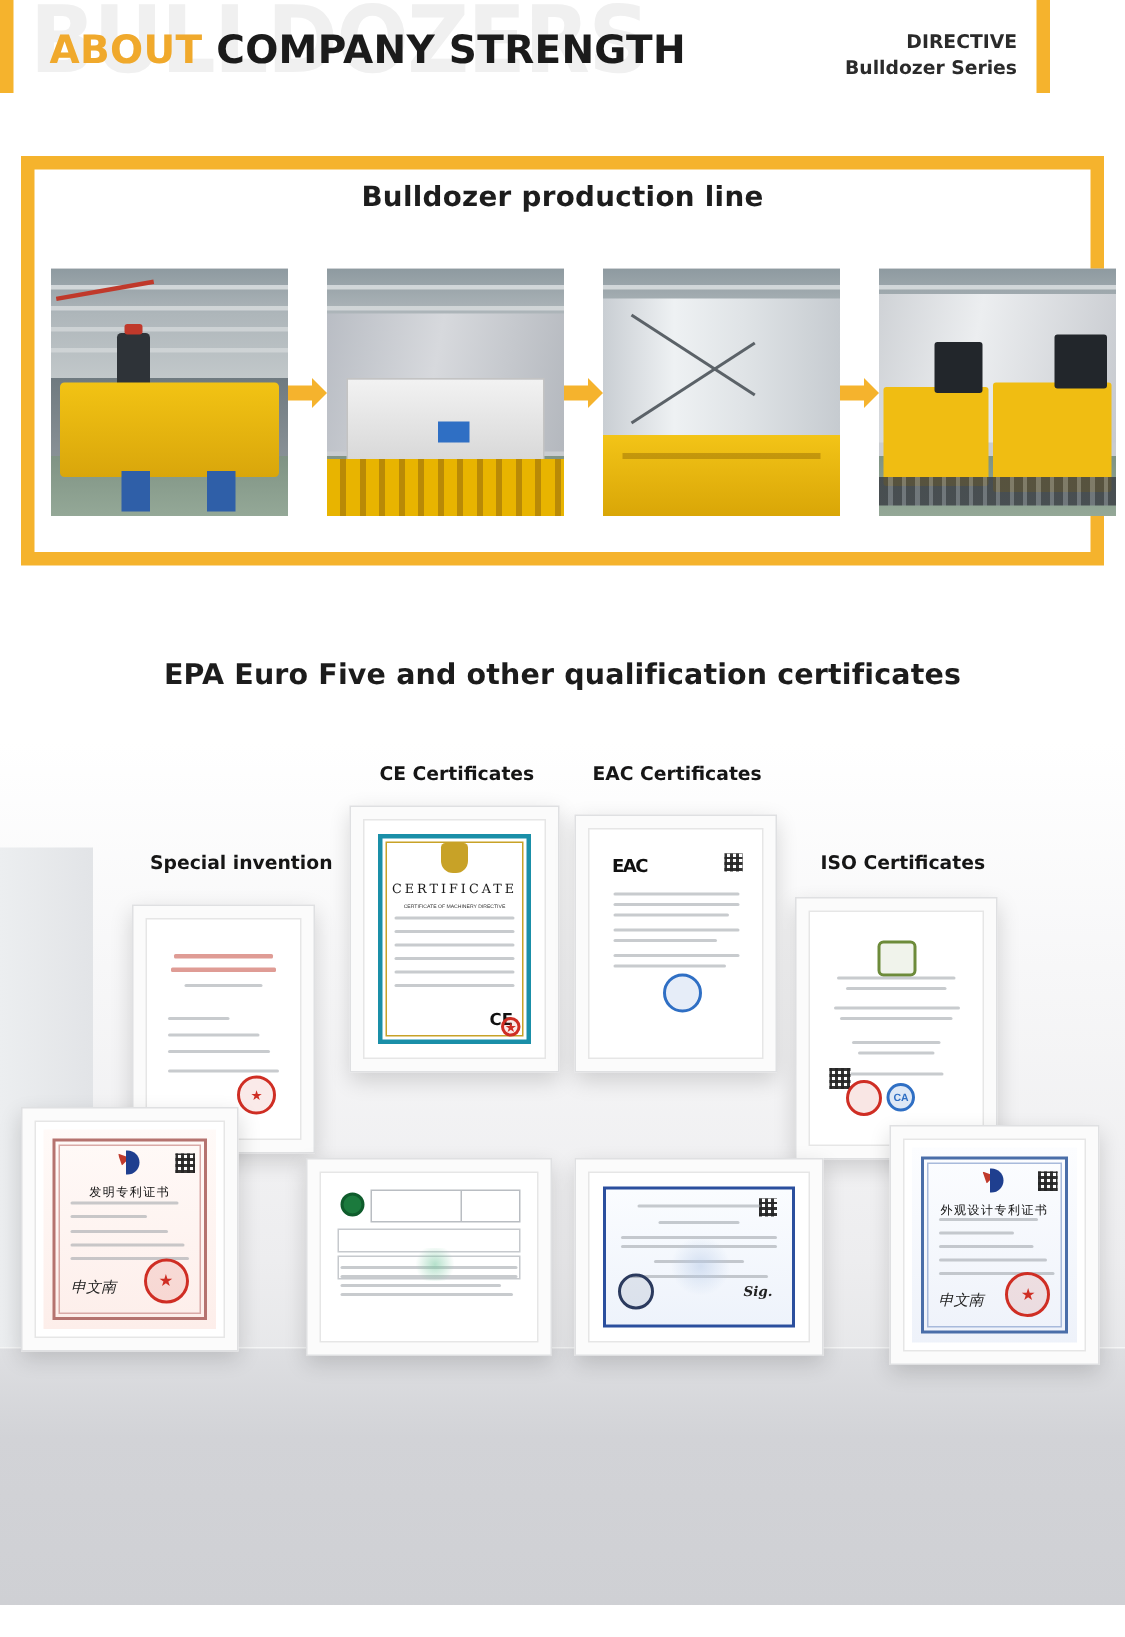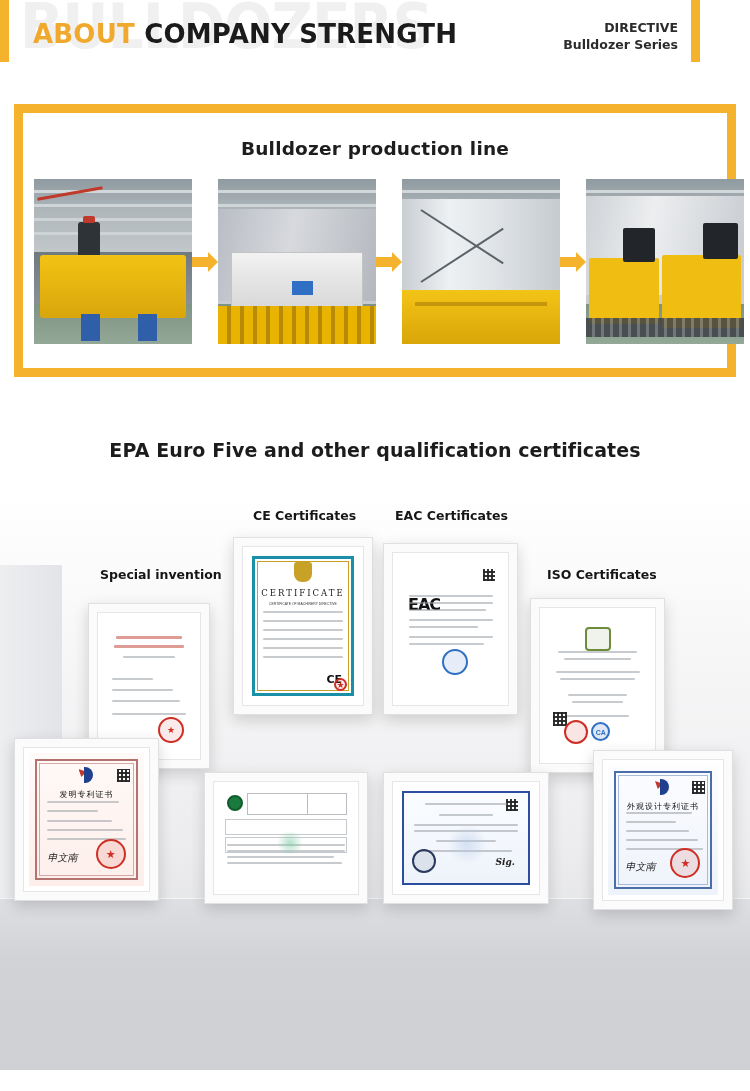--- a/index.html
+++ b/index.html
@@ -73,21 +73,21 @@
     width: 722px;
     height: 273px;
     border: 9px solid #f5b32d;
     background: #ffffff;
   }
   .production-title {
     text-align: center;
     font-size: 18.5px;
     font-weight: 600;
     color: #1d1d1d;
-    margin-top: 25px;
+    margin-top: 8px;
     letter-spacing: .2px;
     font-family: "DejaVu Sans", sans-serif;
   }
   .line-row {
     position: absolute;
     left: 9px; right: 9px; top: 66px;
     display: flex;
     align-items: center;
     justify-content: space-between;
     padding: 0 2px;
@@ -322,23 +322,23 @@
                width:18px; height:20px; background:#c8a227; border-radius:3px 3px 8px 8px;}
   .ce-title  { position:absolute; left:0; right:0; top:36px; text-align:center;
                font-size:8.5px; letter-spacing:2px; color:#1a1a1a;
                font-family:"DejaVu Serif", serif; }
   .ce-sub    { position:absolute; left:0; right:0; top:50px; text-align:center;
                font-size:3.4px; color:#333; }
   .ce-mark   { position:absolute; right:16px; bottom:14px; font-size:11px;
                font-weight:700; color:#111; font-family:"DejaVu Sans", sans-serif;}
 
   
-  .eac-mark { position:absolute; left:10px; top:12px; font-size:16px;
+  .eac-mark { position:absolute; left:10px; top:12px; font-size:12px;
               font-weight:800; color:#111; letter-spacing:-1px;
-              font-family:"DejaVu Sans", sans-serif;margin-top:25px; }
+              font-family:"DejaVu Sans", sans-serif; }
   .eac-stamp { position:absolute; left:42%; top:64%; width:26px; height:26px;
                border:2px solid #2f6fc4; border-radius:50%;
                background: rgba(47,111,196,.12); }
 
   
   .iso-crest { position:absolute; left:50%; transform:translateX(-50%); top:14px;
                width:26px; height:24px; border:2px solid #6d8b3a; border-radius:4px;
                background: rgba(109,139,58,.10); }
   .iso-seal-red { position:absolute; left:18%; bottom:10%; width:24px; height:24px;
                border:2px solid #cf2e24; border-radius:50%; background: rgba(207,46,36,.12);}

